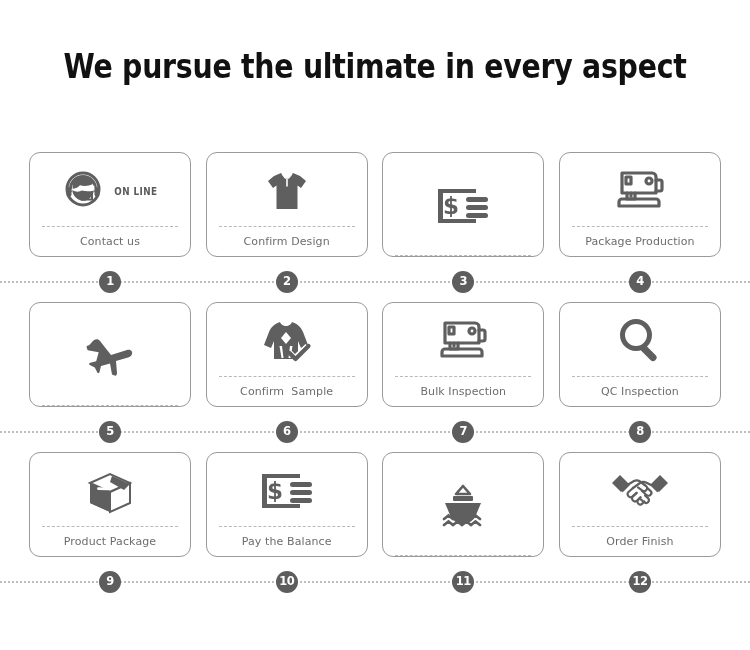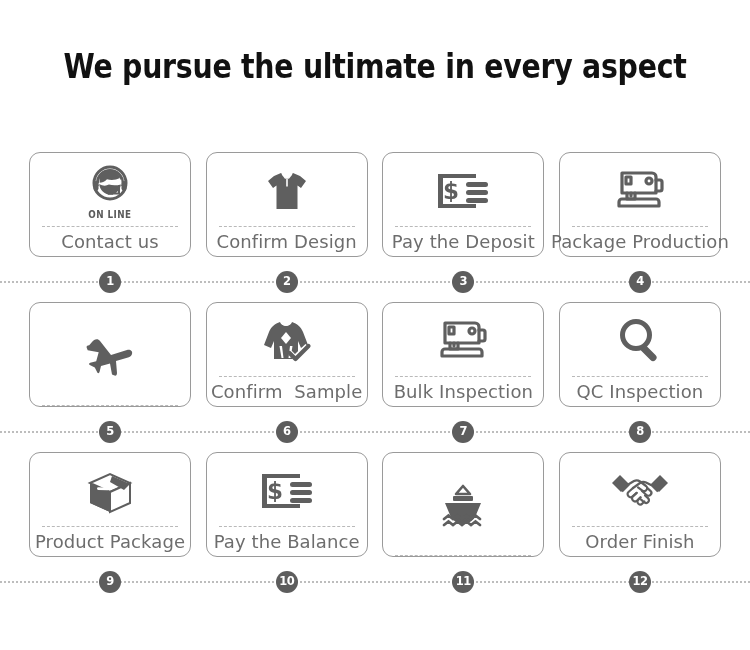--- a/index.html
+++ b/index.html
@@ -88,21 +88,21 @@
   .divider {
     width: 136px;
     height: 0;
     border-top: 1px dashed #b9b9b9;
     flex: 0 0 auto;
   }
   .card-label {
     flex: 0 0 auto;
     height: 29px;
     line-height: 29px;
-    font-size: 18px;
+    font-size: 11px;
     color: #6d6d6d;
     font-family: "DejaVu Sans", sans-serif;
     white-space: pre;
     letter-spacing: 0.1px;
   }
 
   
   .connector {
     position: absolute;
     left: -29px;
@@ -145,21 +145,21 @@
     display: flex;
     align-items: center;
     justify-content: center;
     line-height: 1;
     letter-spacing: -0.5px;
   }
 
   
   .onlinewrap {
     display: flex;
-    flex-direction: column;
+    flex-direction: row;
     align-items: center;
   }
   .online-text {
     font-family: "DejaVu Sans", sans-serif;
     font-size: 11px;
     font-weight: bold;
     color: #5a5a5a;
     letter-spacing: 0.5px;
     transform: scaleX(0.8);
     margin-top: 1px;
@@ -220,21 +220,20 @@
             <svg width="58" height="42" viewBox="0 0 58 42">
               <path d="M4 4 h38 v4 h-34 v26 h34 v4 h-38 z" fill="#5f5f5f"></path>
               <path d="M4 4 h5 v34 h-5 z" fill="#5f5f5f"></path>
               <text x="17" y="29" font-family="DejaVu Sans, sans-serif" font-size="23" font-weight="bold" fill="#5f5f5f" text-anchor="middle">$</text>
               <rect x="32" y="12" width="22" height="5" rx="2.5" fill="#5f5f5f"></rect>
               <rect x="32" y="20" width="22" height="5" rx="2.5" fill="#5f5f5f"></rect>
               <rect x="32" y="28" width="22" height="5" rx="2.5" fill="#5f5f5f"></rect>
             </svg>
           </div>
           <div class="divider"></div>
-          <div class="card-label">Pay the Deposit</div>
         </div>
 
         <div class="card">
           <div class="card-icon">
             <svg width="54" height="48" viewBox="0 0 54 48">
               <g fill="none" stroke="#5f5f5f" stroke-width="3.2" stroke-linejoin="round" stroke-linecap="round">
                 <path d="M9 6 h30 a4 4 0 0 1 4 4 v16 h-34 z"></path>
                 <path d="M43 13 h4 a2 2 0 0 1 2 2 v7 a2 2 0 0 1 -2 2 h-4"></path>
                 <path d="M14 26 v6 h8 v-6"></path>
                 <path d="M9 32 h34 a3 3 0 0 1 3 3 v4 h-40 v-4 a3 3 0 0 1 3 -3 z"></path>

